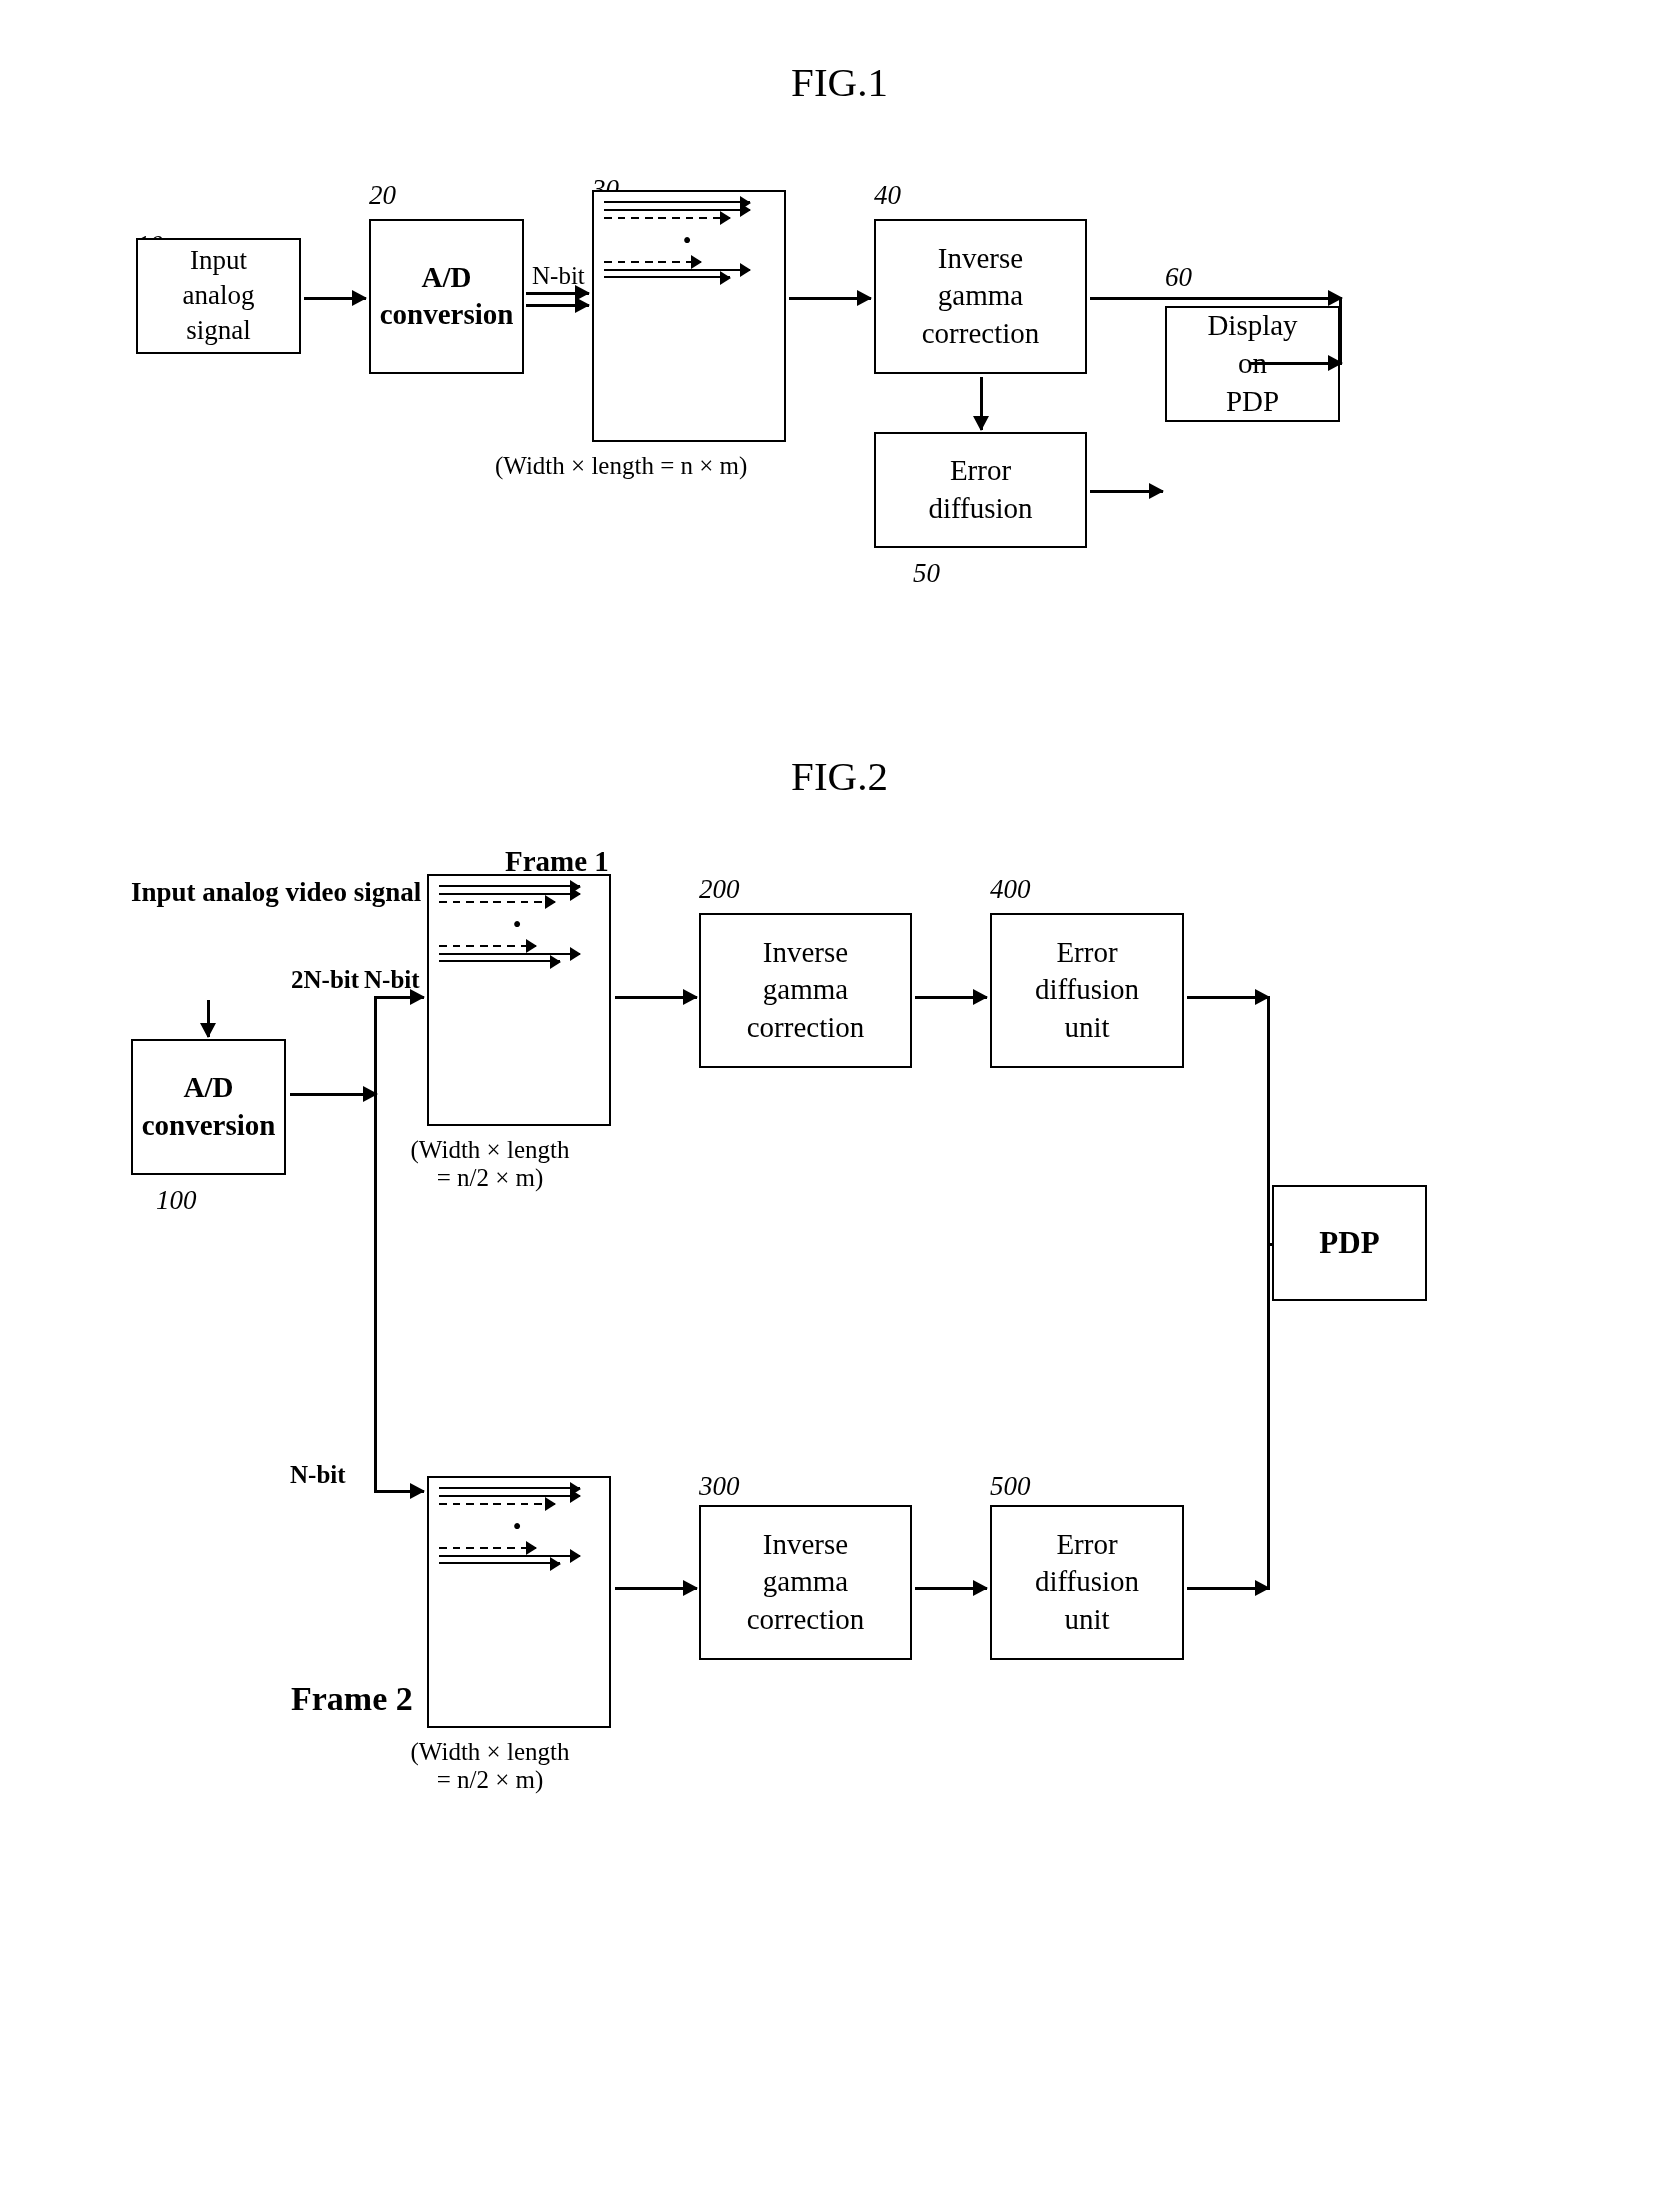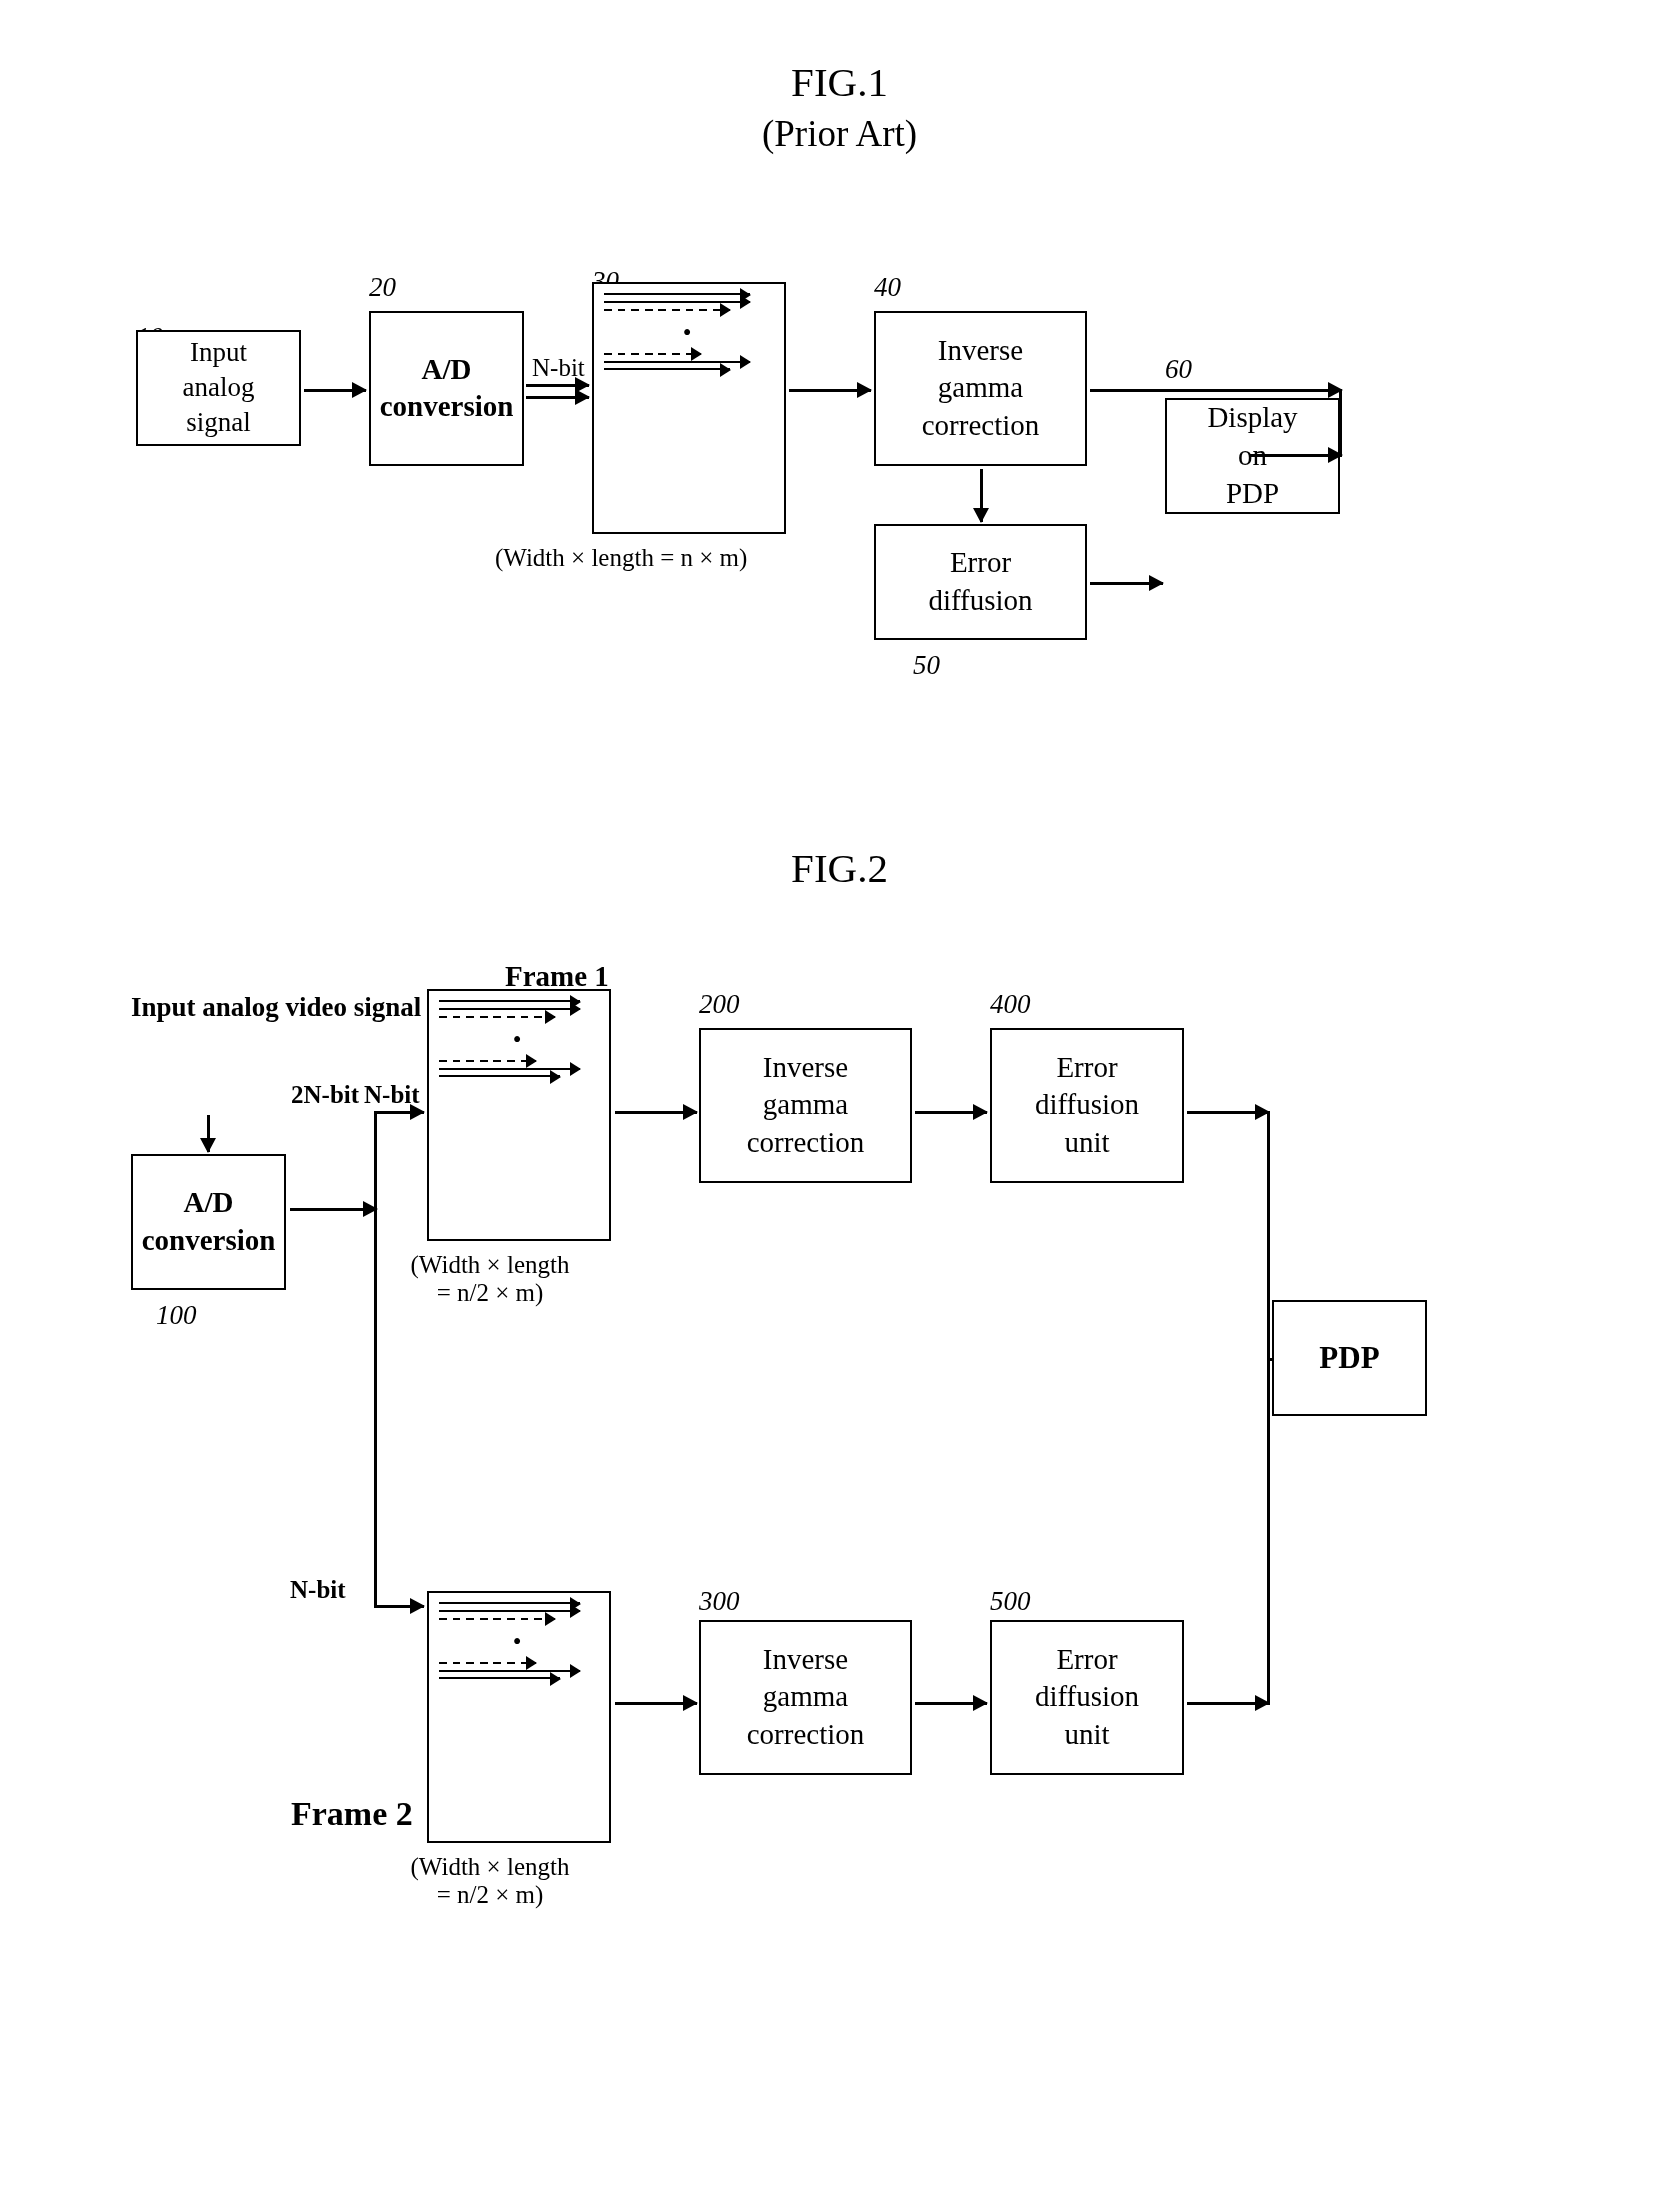--- a/index.html
+++ b/index.html
@@ -235,21 +235,20 @@
       font-weight: bold;
     }
 
   </style>
 </head>
 <body>
 
 <div class="page">
 
   <div class="fig-title">FIG.1</div>
-  <div class="fig-subtitle">(Prior Art)</div>
 
   <div class="fig1-container">
 
     <span class="ref-num" style="left:58px; top:82px;margin-top:36px;">10</span>
     <span class="ref-num" style="left:291px; top:68px;">20</span>
     <span class="ref-num" style="left:514px; top:30px;margin-top:32px;">30</span>
     <span class="ref-num" style="left:796px; top:68px;">40</span>
     <span class="ref-num" style="left:835px; top:446px;">50</span>
     <span class="ref-num" style="left:1087px; top:150px;text-align:center;">60</span>
 
@@ -313,21 +312,21 @@
     <div class="arrow-h" style="left:1012px; top:378px; width:73px;"></div>
 
     <div class="arrow-h" style="left:1012px; top:185px; width:252px;"></div>
 
     <div style="position:absolute; left:1261px; top:185px; width:2.9px; height:66px; background:#000;"></div>
     <div class="arrow-h" style="left:1171px; top:250px; width:93px;"></div>
 
   </div>
 
   <div class="fig2-wrapper">
-    <div class="fig-title" style="margin-bottom:39px;">FIG.2</div>
+    <div class="fig-title" style="margin-bottom:16px;">FIG.2</div>
 
     <div class="fig2-container">
 
       <div id="f2-input-label">
         <span>Input
 analog
 video
 signal</span>
       </div>
 

